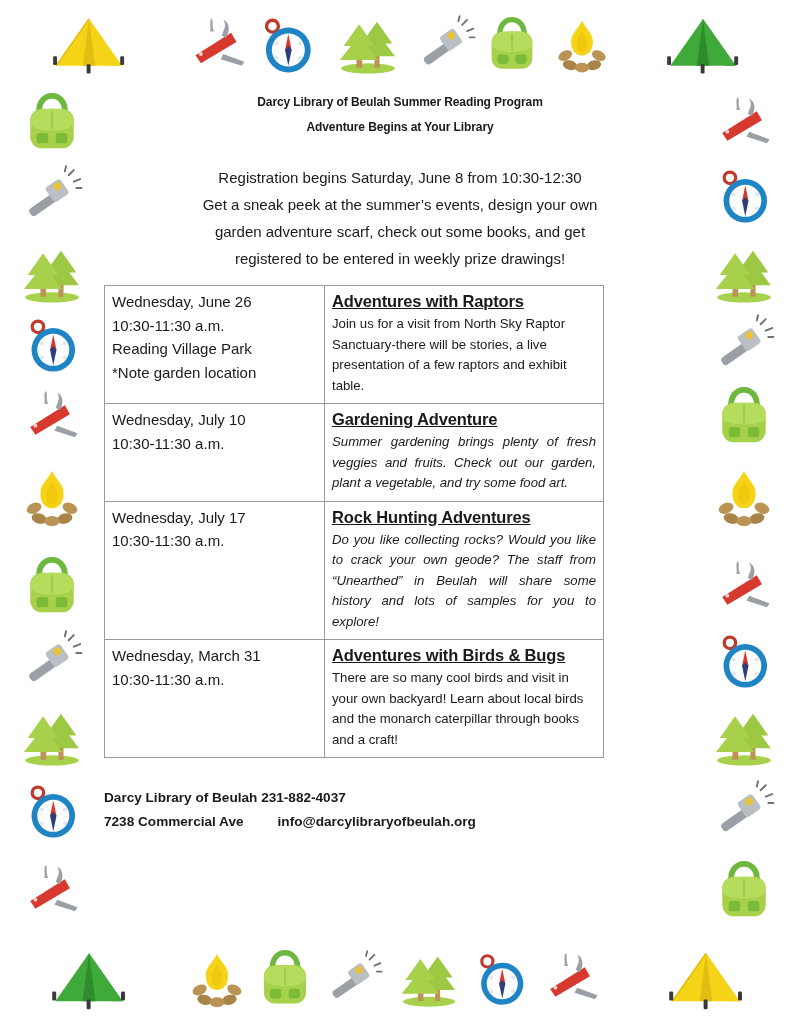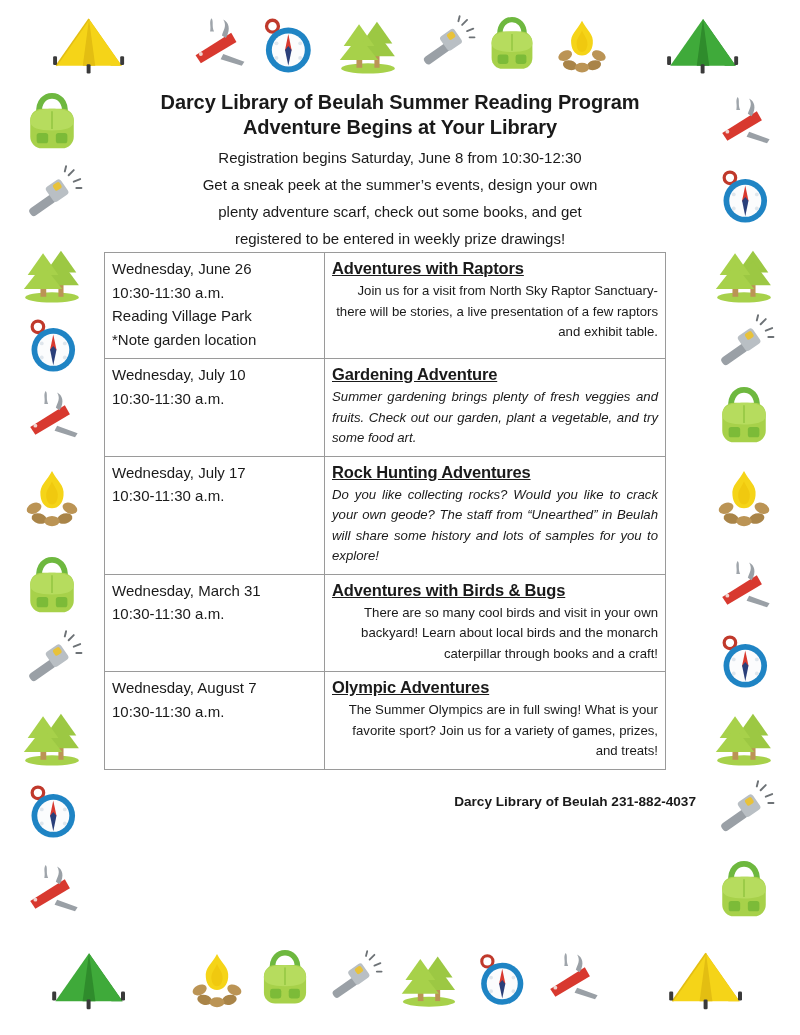--- a/index.html
+++ b/index.html
@@ -19,35 +19,36 @@
   .ico svg{display:block;width:100%;height:100%;}
 
   
   .content{
     position:absolute;left:104px;top:90px;width:592px;
   }
 
   .title-block{text-align:center;}
   .title-line{
     font-weight:bold;
-    font-size:20px;
+    font-size:12px;
     line-height:25px;
     letter-spacing:-0.1px;
   }
   .sub-line{
     font-size:15px;
     line-height:27px;
     text-align:center;
   }
 
   
   .schedule{
+    margin-top:13px;
     border:1px solid #8a8a8a;
     border-collapse:collapse;
-    width:562px;
+    width:500px;
     table-layout:fixed;
   }
   .schedule td{
     border:1px solid #9a9a9a;
     vertical-align:top;
     padding:4px 7px 7px 7px;
   }
   .c-when{width:205px;}
   .when-line{
     font-size:15px;
@@ -60,26 +61,26 @@
     line-height:23px;
     margin-bottom:1px;
     letter-spacing:-0.15px;
     text-decoration:underline;
   }
   .ev-desc{
     font-size:13.2px;
     line-height:20.5px;
   }
   .ev-desc.just{text-align:justify;font-style:italic;}
-  .ev-desc.left{text-align:right;}
+  .ev-desc.left{text-align:left;}
 
   
   .footer{
-    margin-top:20px;
-    text-align:right;
+    margin-top:28px;
+    text-align:left;
     font-weight:bold;
     font-size:13.6px;
     line-height:24px;
   }
   .foot-2 .gap{display:inline-block;width:34px;}
 </style>
 </head>
 <body>
 
 <div class="page">
@@ -509,24 +510,24 @@
       </div>
     </div>
 
   <div class="content">
 
     <div class="title-block">
       <div class="title-line">Darcy Library of Beulah Summer Reading Program</div>
       <div class="title-line">Adventure Begins at Your Library</div>
     </div>
 
-    <div style="margin-top:4px;">
+    <div style="margin-top:24px;">
       <div class="sub-line">Registration begins Saturday, June 8 from 10:30-12:30</div>
       <div class="sub-line">Get a sneak peek at the summer’s events, design your own</div>
-      <div class="sub-line">plenty adventure scarf, check out some books, and get</div>
+      <div class="sub-line">garden adventure scarf, check out some books, and get</div>
       <div class="sub-line">registered to be entered in weekly prize drawings!</div>
     </div>
 
     <table class="schedule">
       <tbody id="schedule-body">
           <tr>
             <td class="c-when">
               <div class="when-line">Wednesday, June 26</div>
               <div class="when-line">10:30-11:30 a.m.</div>
               <div class="when-line">Reading Village Park</div>
@@ -560,31 +561,22 @@
           <tr>
             <td class="c-when">
               <div class="when-line">Wednesday, March 31</div>
               <div class="when-line">10:30-11:30 a.m.</div>
             </td>
             <td>
               <div class="ev-title">Adventures with Birds &amp; Bugs</div>
               <div class="ev-desc left">There are so many cool birds and visit in your own backyard! Learn about local birds and the monarch caterpillar through books and a craft!</div>
             </td>
           </tr>
-          <tr>
-            <td class="c-when">
-              <div class="when-line">Wednesday, August 7</div>
-              <div class="when-line">10:30-11:30 a.m.</div>
-            </td>
-            <td>
-              <div class="ev-title">Olympic Adventures</div>
-              <div class="ev-desc left">The Summer Olympics are in full swing! What is your favorite sport? Join us for a variety of games, prizes, and treats!</div>
-            </td>
-          </tr>
         </tbody>
     </table>
 
     <div class="footer">
       <div>Darcy Library of Beulah 231-882-4037</div>
+      <div class="foot-2"><span>7238 Commercial Ave</span><span class="gap"></span><span>info@darcylibraryofbeulah.org</span></div>
     </div>
 
   </div>
 </div>
 
 </body></html>

